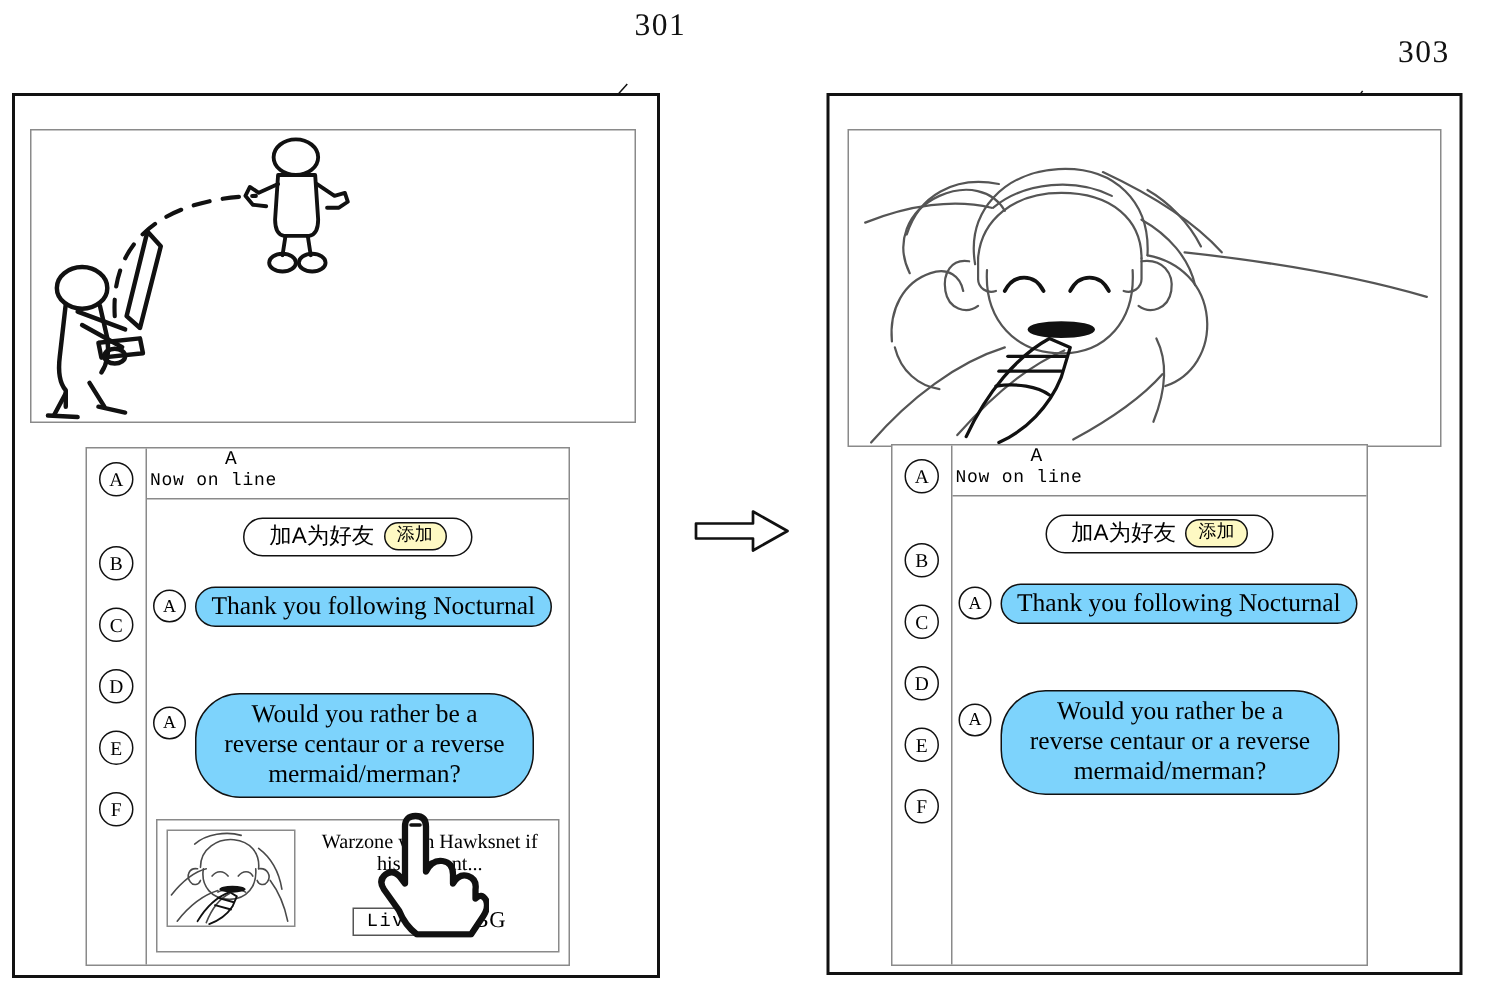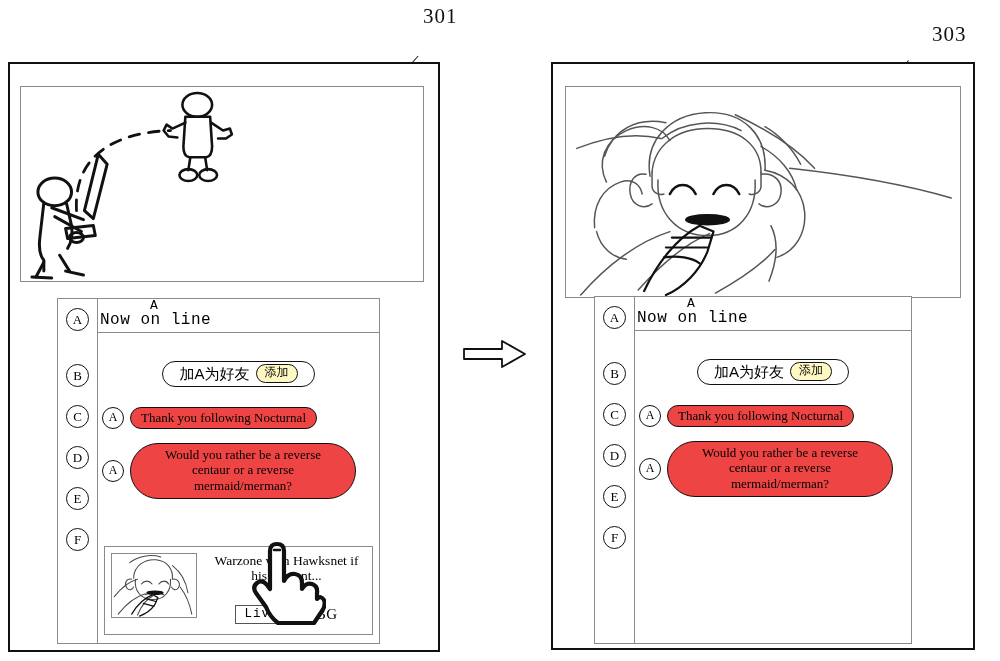--- a/index.html
+++ b/index.html
@@ -118,36 +118,36 @@
     top: 0px;
     font-family: "Liberation Mono", "DejaVu Sans Mono", monospace;
     font-size: 13px;
     line-height: 14px;
   }
   .chat-header .status {
     position: absolute;
     left: 2px;
     top: 14px;
     font-family: "Liberation Mono", "DejaVu Sans Mono", monospace;
-    font-size: 16px;
+    font-size: 12px;
     line-height: 15px;
     letter-spacing: 0.5px;
   }
 
   .chat-body {
     flex: 1;
     position: relative;
     padding: 0;
   }
 
   
   .addfriend-row {
     display: flex;
     justify-content: center;
-    margin-top: 28px;
+    margin-top: 12px;
   }
   .addfriend-pill {
     border: 1.4px solid #111;
     border-radius: 14px;
     padding: 2px 16px 3px 16px;
     display: inline-flex;
     align-items: center;
     gap: 6px;
     font-size: 15px;
     font-family: "Liberation Sans", "DejaVu Sans", sans-serif;
@@ -182,27 +182,27 @@
     align-items: center;
     justify-content: center;
     font-size: 12px;
     font-family: "Liberation Serif", "DejaVu Serif", serif;
     background: #fff;
   }
   .bubble {
     border: 1.4px solid #111;
     border-radius: 18px;
     padding: 2px 10px 3px 10px;
-    font-size: 13px;
+    font-size: 17px;
     font-family: "Liberation Serif", "DejaVu Serif", serif;
     line-height: 1.18;
     text-align: center;
-    background: #ef4444;
-  }
-  .bubble.multiline { border-radius: 30px; padding: 3px 14px 5px 14px; }
+    background: #7dd3fc;
+  }
+  .bubble.multiline { border-radius: 30px; padding: 3px 14px 5px 14px; margin-top: 30px; }
 
   
   .stream-card {
     position: absolute;
     left: 6px;
     right: 6px;
     bottom: 8px;
     height: 89px;
     border: 1.2px solid #8a8a8a;
     box-sizing: border-box;

